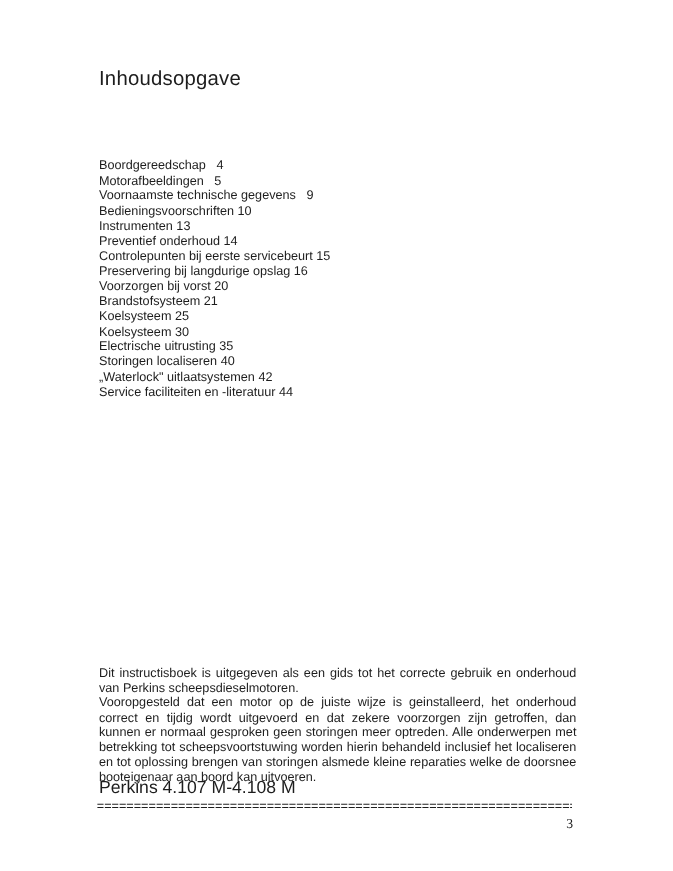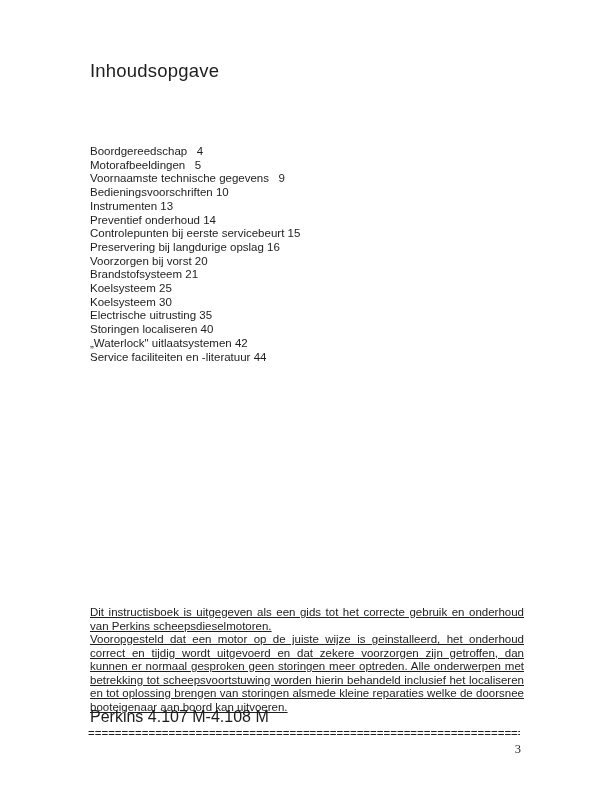--- a/index.html
+++ b/index.html
@@ -49,21 +49,20 @@
     position: absolute;
     left: 90px;
     top: 606px;
     width: 434px;
     font-size: 11.5px;
     line-height: 13.5px;
     text-align: justify;
   }
   .intro p {
     margin: 0;
-    text-decoration: underline;
   }
   .divider {
     position: absolute;
     left: 88px;
     top: 726px;
     width: 432px;
     overflow: hidden;
     white-space: nowrap;
     font-size: 11.5px;
     line-height: 14px;

